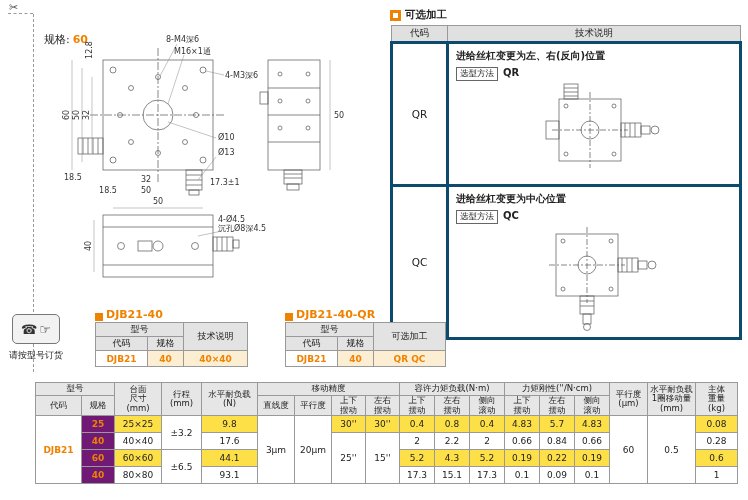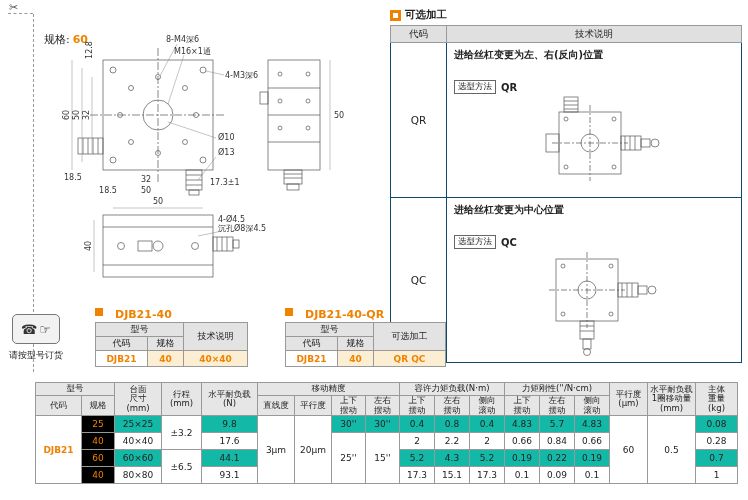--- a/index.html
+++ b/index.html
@@ -19,52 +19,52 @@
   svg{display:block}
   svg text{font-size:8px;fill:#333}
   svg .thin{stroke:#555;stroke-width:0.7;fill:none}
   svg .dim{stroke:#888;stroke-width:0.5;fill:none}
 
   .order-box{position:absolute;left:12px;top:314px;width:48px;height:30px;border:1.5px solid #777;
              border-radius:5px;background:#f2f2f2;display:flex;align-items:center;justify-content:center;
              gap:2px;font-size:13px;color:#333}
   .order-text{position:absolute;left:0px;top:349px;width:72px;text-align:center;font-size:9px}
 
-  .ptitle{position:absolute;font-size:11px;font-weight:bold;color:#ef8200;display:flex;align-items:flex-start;gap:12px}
+  .ptitle{position:absolute;font-size:11px;font-weight:bold;color:#ef8200;display:flex;align-items:flex-end;gap:3px}
   .ptitle .sq{width:8px;height:8px;background:#ef8200;display:inline-block}
   .ptable{position:absolute;border-collapse:collapse;font-size:9px;text-align:center}
   .ptable th,.ptable td{border:1px solid #999;padding:0 2px}
   .ptable th{background:#e3e3e3;font-weight:normal;height:13px}
   .ptable td{height:16px}
   .org{color:#ef8200;font-weight:bold}
   .hl{background:#fbeed3}
 
   .opt-panel{position:absolute;left:390px;top:8px;width:352px}
   .opt-title{display:flex;align-items:center;gap:4px;font-size:10.5px;font-weight:bold;margin-bottom:3px}
   .opt-icon{width:11px;height:11px;background:#ef8200;position:relative;display:inline-block}
   .opt-icon:after{content:"";position:absolute;left:3px;top:3px;width:5px;height:5px;background:#fff}
   .opt-table{border-collapse:collapse;width:100%}
   .opt-table th{border:1px solid #999;background:#e0e0e0;font-size:9.5px;font-weight:normal;height:17px}
-  .opt-table td{border:1px solid #0c4a6e;vertical-align:top}
+  .opt-table td{border:3px solid #0c4a6e;vertical-align:top}
   .opt-code{width:56px;text-align:center;vertical-align:middle !important;font-size:10.5px}
   .opt-desc{padding:5px 7px}
   .opt-desc-text{font-size:10px;font-weight:bold}
-  .opt-method{margin-top:18px;font-size:9px;display:flex;align-items:center;gap:5px}
+  .opt-method{margin-top:4px;font-size:9px;display:flex;gap:5px}
   .method-box{border:1px solid #666;padding:0 3px;font-size:8.5px}
   .method-val{font-weight:bold;font-size:10px}
   .opt-drawing{display:flex;justify-content:center;margin-top:2px}
 
   .mt{position:absolute;left:35px;top:382px;border-collapse:collapse;table-layout:fixed;
       font-size:9px;text-align:center}
   .mt th,.mt td{border:1px solid #999;padding:0 1px;overflow:hidden}
   .mt th{background:#e6e6e6;font-weight:normal;font-size:8.5px;line-height:1.12;white-space:pre-line;height:13px}
   .mt td{height:17px;background:#fff}
-  .mt tr.cream td{background:#14b8a6}
+  .mt tr.cream td{background:#fde047}
   .mt tr td.mw{background:#fff}
-  .mt tr td.spec-cell{background:#000000;color:#ef8200;font-weight:normal}
+  .mt tr td.spec-cell{background:#701a75;color:#ef8200;font-weight:bold}
 </style>
 </head>
 <body>
 
 <div class="page">
 
   <span class="scissors">✂</span>
   <div class="cut-h"></div>
   <div class="cut-v"></div>
 
@@ -409,21 +409,21 @@
         <td class="spec-cell">60</td>
         <td>60×60</td>
         <td rowspan="2" class="mw">±6.5</td>
         <td>44.1</td>
         <td>5.2</td>
         <td>4.3</td>
         <td>5.2</td>
         <td>0.19</td>
         <td>0.22</td>
         <td>0.19</td>
-        <td>0.7</td>
+        <td>0.6</td>
       </tr>
       <tr>
         <td class="spec-cell">40</td>
         <td>80×80</td>
         <td>93.1</td>
         <td>17.3</td>
         <td>15.1</td>
         <td>17.3</td>
         <td>0.1</td>
         <td>0.09</td>

